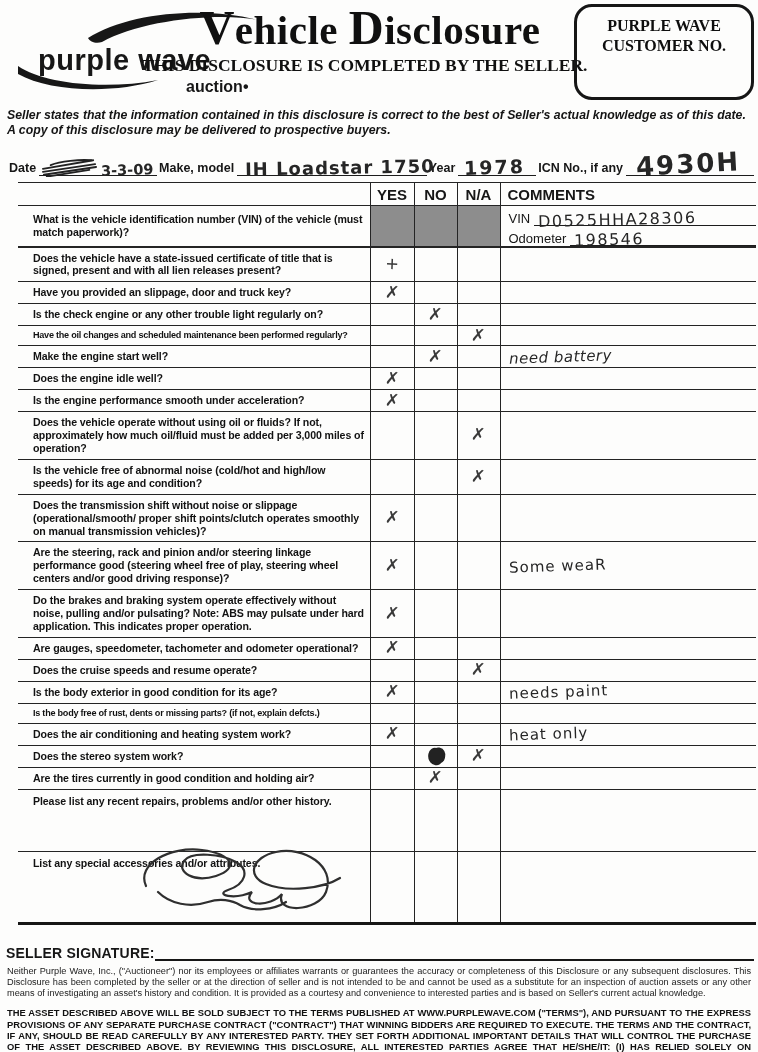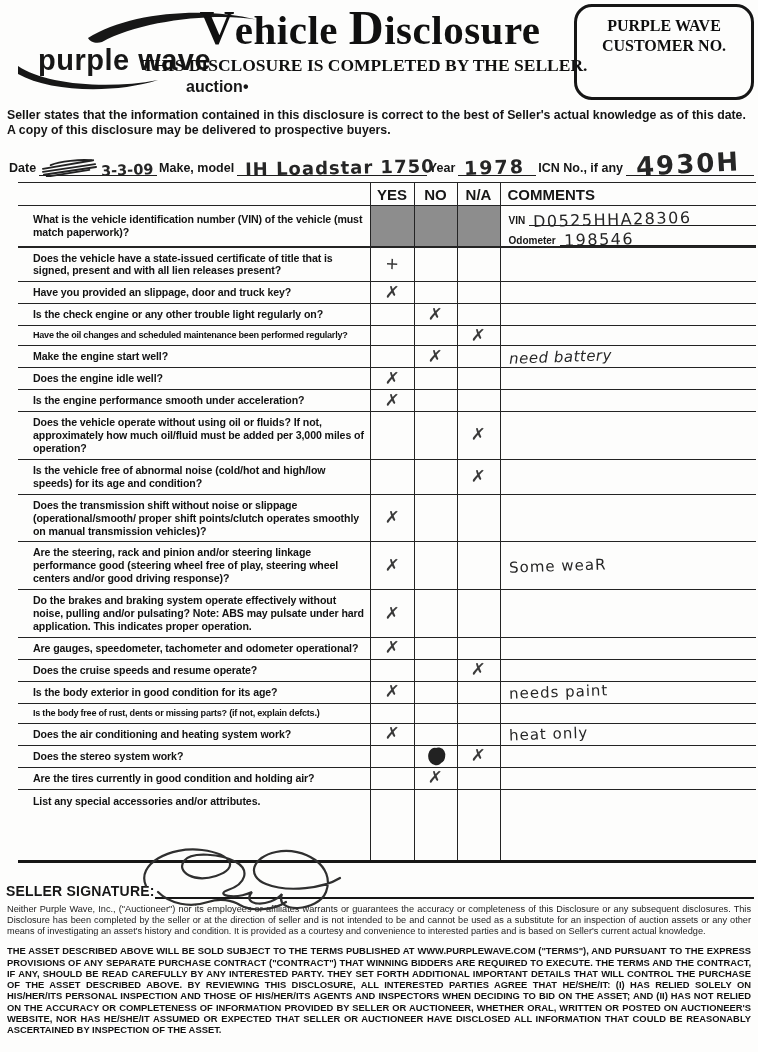--- a/index.html
+++ b/index.html
@@ -18,21 +18,21 @@
   .title { position:absolute; left:155px; top:0px; width:430px; text-align:center;
     font-family:Liberation Serif, serif; font-weight:bold; font-size:41px; letter-spacing:0.5px; color:#101010; white-space:nowrap; }
   .title .w { display:inline-block; }
   .title .w::first-letter { font-size:1.18em; }
   .subtitle { position:absolute; left:120px; top:55px; width:490px; text-align:center;
     font-family:"Liberation Serif", serif; font-weight:bold; font-size:17.5px; color:#101010; }
   .custbox { position:absolute; right:4px; top:4px; width:180px; height:96px;
     border:3px solid #161616; border-radius:18px; text-align:center; padding-top:9px;
     font-family:"Liberation Serif", serif; font-weight:bold; font-size:16px; line-height:1.25; color:#0e0e0e; }
   
-  .intro { margin:2px 8px 0 7px; font-weight:bold; font-size:12.3px; line-height:1.2; color:#141414; }
+  .intro { margin:2px 8px 0 7px; font-weight:bold; font-size:12.3px; line-height:1.2; color:#141414;font-style:italic; }
   .fields { display:flex; align-items:flex-end; margin:8px 4px 0 7px; height:30px; font-size:12.5px; font-weight:bold; white-space:nowrap; }
   .fl { padding:0 3px 1px 2px; }
   .uline { border-bottom:1.6px solid #1c1c1c; position:relative; height:24px; display:flex; align-items:flex-end; }
   .u-date { width:118px; } .u-make { flex:1.55; } .u-year { width:78px; } .u-icn { width:128px; }
   .hand { font-family:"DejaVu Sans", cursive; color:#262626; }
   .hv { position:absolute; bottom:-3px; white-space:nowrap; }
   .date-val { left:62px; font-size:14.5px; transform:rotate(-2deg); }
   .make-val { left:8px; font-size:18px; letter-spacing:1px; transform:rotate(-1deg); }
   .year-val { left:6px; font-size:19px; letter-spacing:2px; transform:rotate(-2deg); }
   .icn-val  { left:10px; font-size:26px; letter-spacing:2px; bottom:-4px; transform:rotate(-3deg); }
@@ -54,21 +54,21 @@
   tr.lastrow td { border-bottom:3px solid #161616; }
   tr.tall-1 td { height:62px; } tr.tall-2 td { height:72px; }
   tr.tall-1 td.q, tr.tall-2 td.q { vertical-align:top; padding-top:5px; }
   .mark { font-size:17px; color:#3a3a3a; display:inline-block; transform:rotate(4deg); line-height:1; }
   .mark.plus { font-size:21px; transform:rotate(2deg); font-weight:normal; }
   .scribble { display:inline-block; width:15px; height:17px; background:#222; border-radius:45% 55% 40% 60%;
     transform:rotate(12deg); box-shadow:3px -2px 0 -1px #222; vertical-align:middle; }
   .comment { font-size:15px; letter-spacing:1px; transform:rotate(-2deg); display:inline-block; }
   .comment.cursive { font-style:italic; letter-spacing:0.5px; }
   .vin-line { display:flex; align-items:flex-end; height:20px; }
-  .vin-line .lbl { font-size:10px; font-weight:bold; padding-right:4px; }
+  .vin-line .lbl { font-size:13px; font-weight:normal; padding-right:4px; }
   .vin-line .ul { flex:1; border-bottom:1.4px solid #1c1c1c; position:relative; height:18px; }
   .vin-line .hv { left:4px; bottom:-4px; font-size:16px; letter-spacing:1.5px; transform:rotate(-1.5deg); }
   
   .sigline { display:flex; align-items:flex-end; margin:20px 4px 0 6px; }
   .sigline .lbl { font-size:14px; font-weight:bold; letter-spacing:0.2px; white-space:nowrap; }
   .sigline .rule { flex:1; border-bottom:2.2px solid #161616; height:14px; }
   .sig-svg { position:absolute; left:128px; top:834px; z-index:3; pointer-events:none; }
   .legal1 { margin:5px 7px 0 7px; font-size:9.2px; line-height:1.22; text-align:justify; color:#1b1b1b; }
   .legal2 { margin:8px 7px 0 7px; font-size:9.4px; font-weight:bold; line-height:1.2; text-align:justify; color:#111; }
 </style>
@@ -291,20 +291,27 @@
       <td class="mk"><span class="mark">✗</span></td>
       <td class="com"></td>
     </tr>
         <tr>
       <td class="q">Are the tires currently in good condition and holding air?</td>
       <td class="mk"></td>
       <td class="mk"><span class="mark">✗</span></td>
       <td class="mk"></td>
       <td class="com"></td>
     </tr>
+        <tr class="tall-1">
+      <td class="q">Please list any recent repairs, problems and/or other history.</td>
+      <td class="mk"></td>
+      <td class="mk"></td>
+      <td class="mk"></td>
+      <td class="com"></td>
+    </tr>
         <tr class="tall-2 lastrow">
       <td class="q">List any special accessories and/or attributes.</td>
       <td class="mk"></td>
       <td class="mk"></td>
       <td class="mk"></td>
       <td class="com"></td>
     </tr>
       </tbody>
   </table>
 

